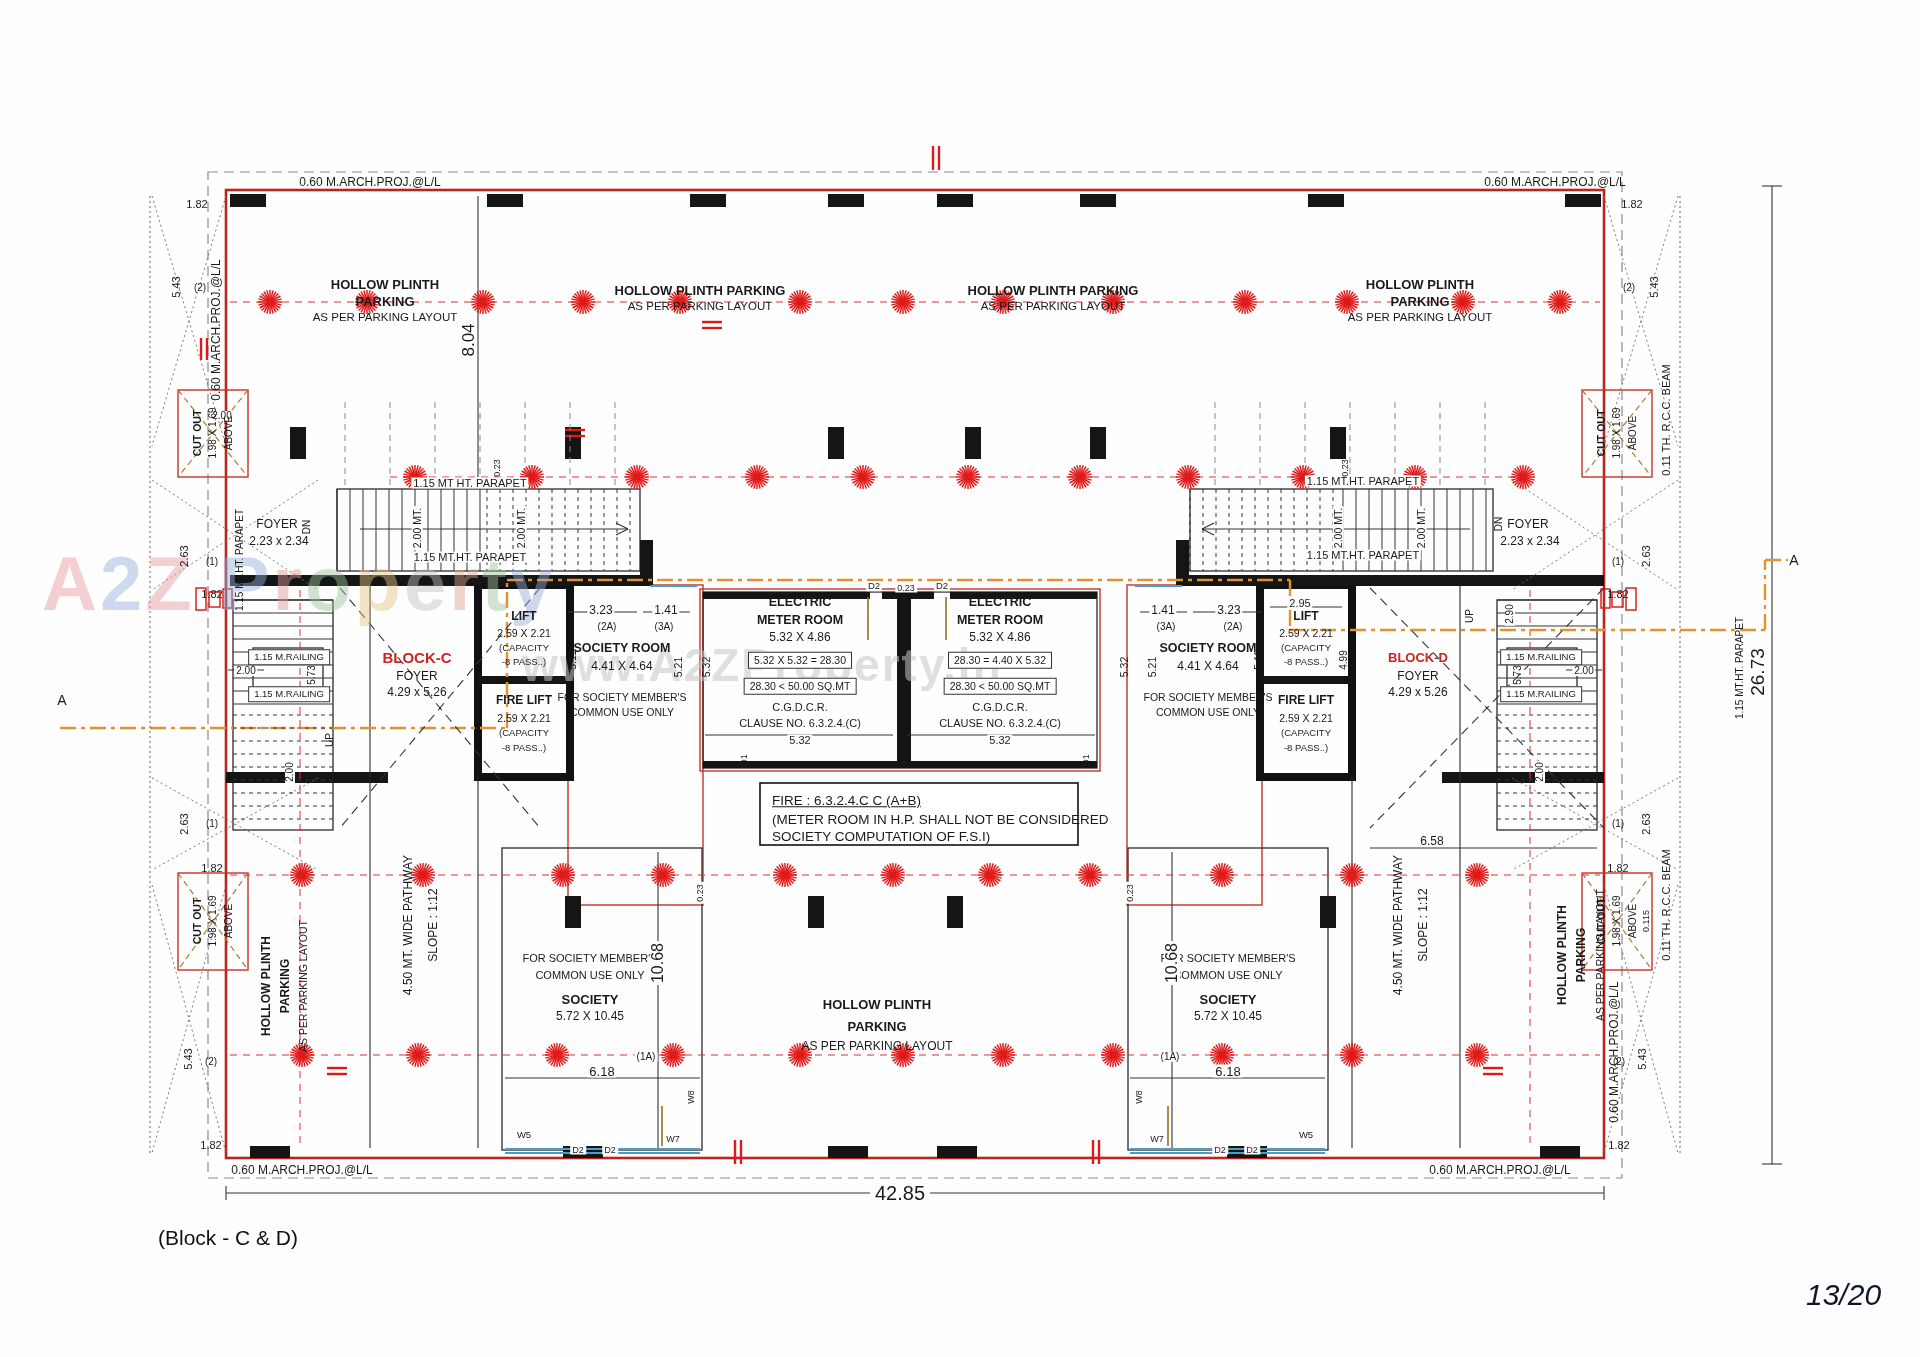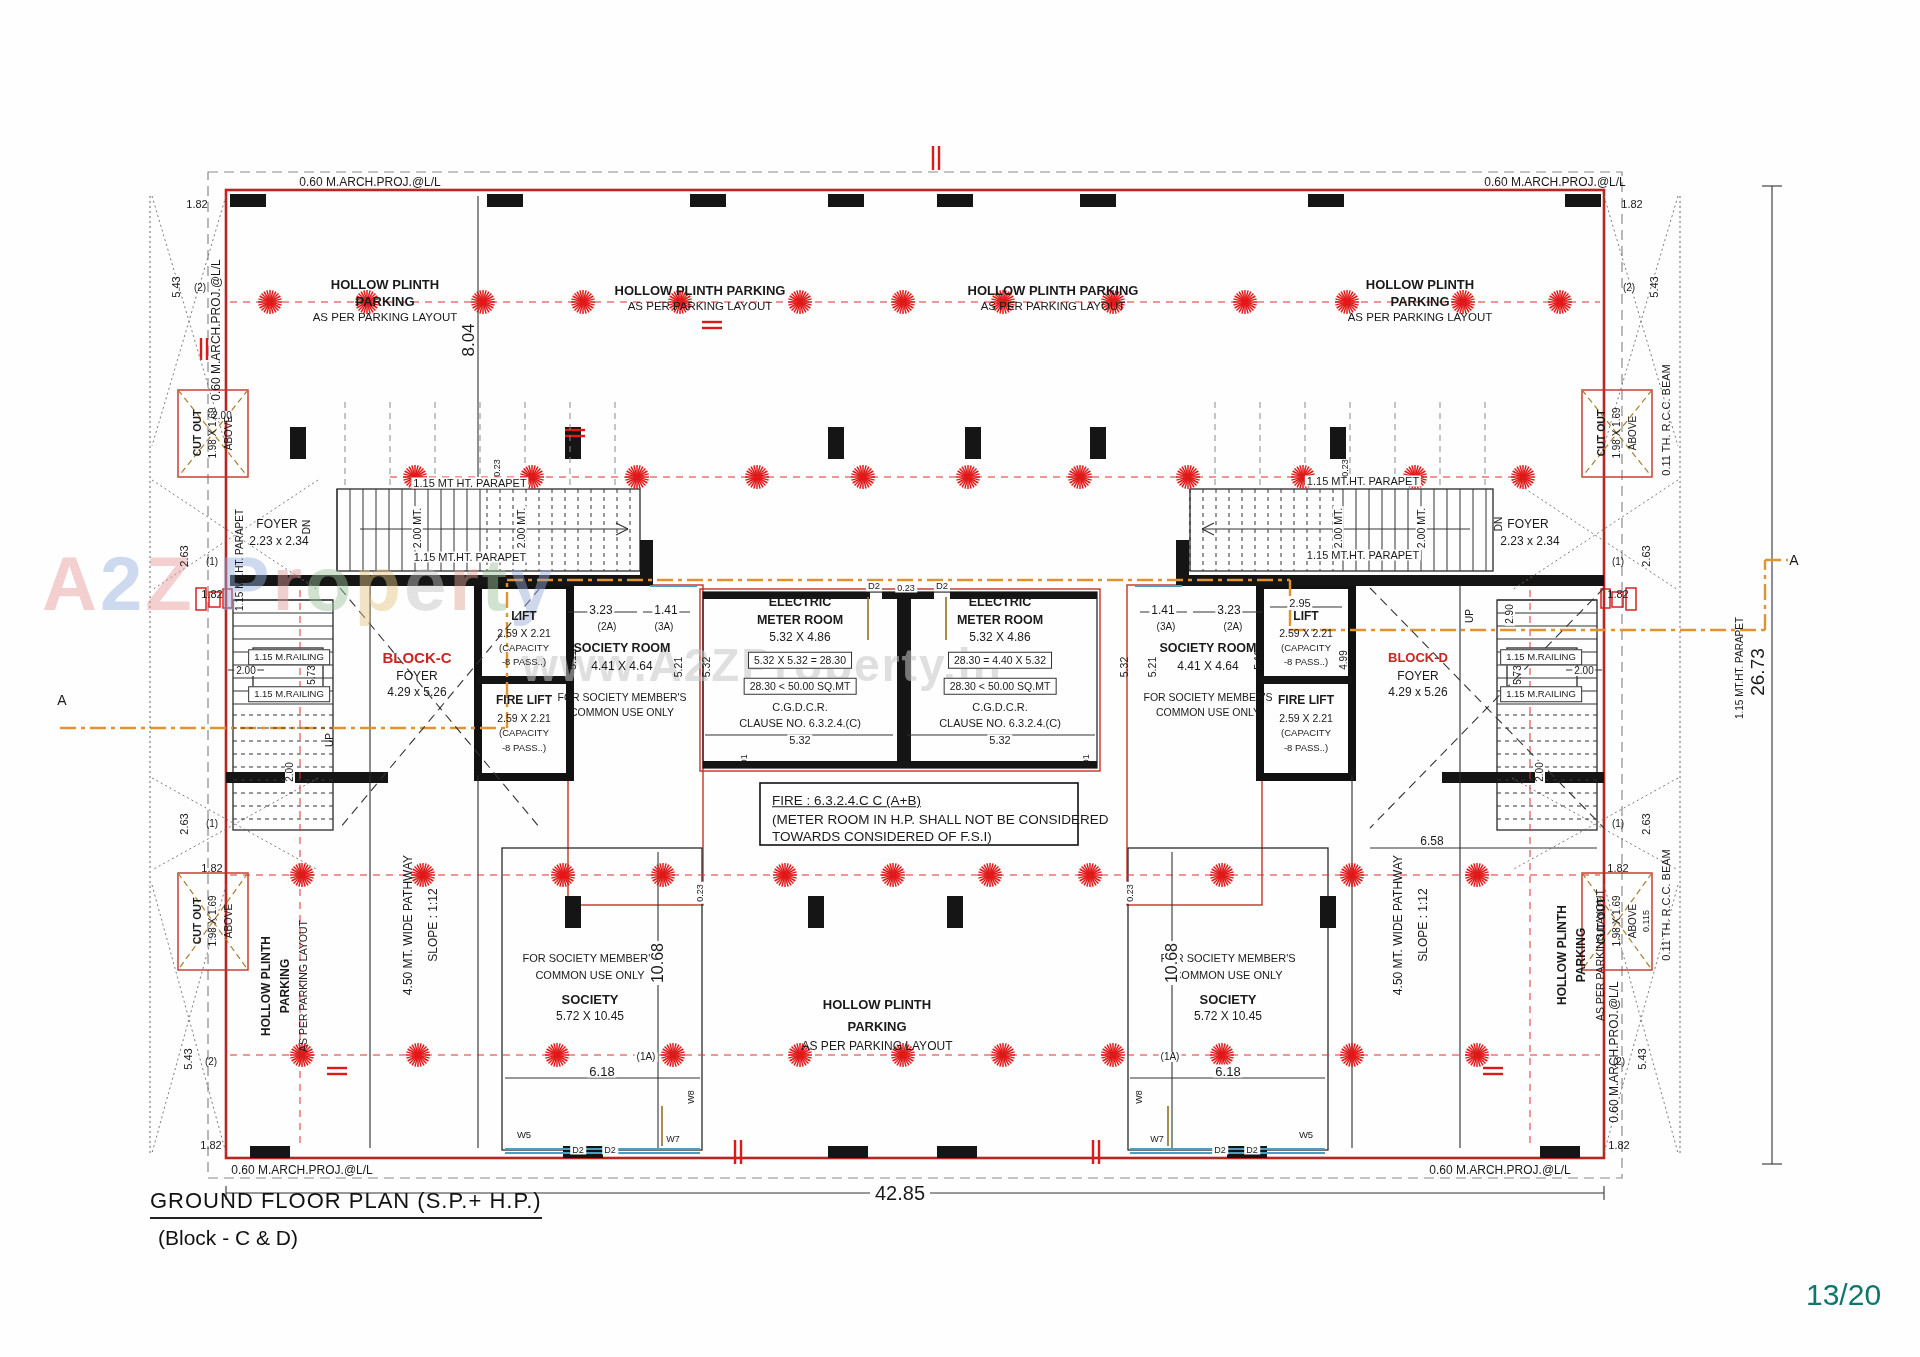--- a/index.html
+++ b/index.html
@@ -43,21 +43,21 @@
   .u{text-decoration:underline}
   
   #wm1{position:absolute;left:42px;top:540px;z-index:6;font-size:76px;font-weight:bold;
        letter-spacing:3px;opacity:.45;}
   #wm2{position:absolute;left:522px;top:638px;z-index:6;font-size:46px;font-weight:bold;
        letter-spacing:2px;opacity:.55;}
   
   #title{position:absolute;left:150px;top:1188px;z-index:12;font-size:22px;letter-spacing:1px;
          color:#111;border-bottom:2px solid #222;padding-bottom:3px;}
   #subtitle{position:absolute;left:158px;top:1226px;z-index:12;font-size:21px;color:#111;}
-  #pagenum{position:absolute;left:1806px;top:1278px;z-index:12;font-size:30px;color:#0f766e;}
+  #pagenum{position:absolute;left:1806px;top:1278px;z-index:12;font-size:30px;color:#0f172a;font-style:italic;}
 </style>
 </head>
 <body>
 
 <div id="stage">
   <svg id="geo" width="1920" height="1357">
       <rect x="208" y="172" width="1414" height="1006" class="dash"></rect>
       <rect x="226" y="190" width="1378" height="968" class="red2"></rect>
       <rect x="700" y="589" width="400" height="182" class="red1"></rect>
       <rect x="568" y="585" width="135" height="320" class="red1"></rect>
@@ -1120,21 +1120,21 @@
       <span class="lbl" style="left: 1000px; top: 707px; font-size: 11px;">C.G.D.C.R.</span>
       <span class="lbl" style="left: 1000px; top: 723px; font-size: 11px;">CLAUSE NO. 6.3.2.4.(C)</span>
       <span class="lbl bg" style="left: 1000px; top: 740px; font-size: 11px;">5.32</span>
       <span class="lbl bg" style="left: 874px; top: 586px; font-size: 9.5px;">D2</span>
       <span class="lbl bg" style="left: 942px; top: 586px; font-size: 9.5px;">D2</span>
       <span class="lbl" style="left: 744px; top: 760px; font-size: 9px; transform: translate(-50%, -50%) rotate(-90deg);">D1</span>
       <span class="lbl" style="left: 1086px; top: 760px; font-size: 9px; transform: translate(-50%, -50%) rotate(-90deg);">D1</span>
       <span class="lbl bg" style="left: 906px; top: 588px; font-size: 9px;">0.23</span>
       <span class="lbl left u" style="left: 772px; top: 801px; font-size: 13.5px;">FIRE : 6.3.2.4.C C (A+B)</span>
       <span class="lbl left" style="left: 772px; top: 820px; font-size: 13.5px;">(METER ROOM IN H.P. SHALL NOT BE CONSIDERED</span>
-      <span class="lbl left" style="left: 772px; top: 837px; font-size: 13.5px;">TOWARDS CONSIDERED OF F.S.I)</span>
+      <span class="lbl left" style="left: 772px; top: 837px; font-size: 13.5px;">SOCIETY COMPUTATION OF F.S.I)</span>
       <span class="lbl box" style="left: 289px; top: 657px; font-size: 9.5px;">1.15 M.RAILING</span>
       <span class="lbl box" style="left: 289px; top: 694px; font-size: 9.5px;">1.15 M.RAILING</span>
       <span class="lbl" style="left: 312px; top: 675px; font-size: 10px; transform: translate(-50%, -50%) rotate(-90deg);">5.73</span>
       <span class="lbl" style="left: 330px; top: 740px; font-size: 10px; transform: translate(-50%, -50%) rotate(-90deg);">UP</span>
       <span class="lbl bg" style="left: 290px; top: 772px; font-size: 10px; transform: translate(-50%, -50%) rotate(-90deg);">2.00</span>
       <span class="lbl bg" style="left: 246px; top: 671px; font-size: 10px;">2.00</span>
       <span class="lbl box" style="left: 1541px; top: 657px; font-size: 9.5px;">1.15 M.RAILING</span>
       <span class="lbl box" style="left: 1541px; top: 694px; font-size: 9.5px;">1.15 M.RAILING</span>
       <span class="lbl" style="left: 1518px; top: 675px; font-size: 10px; transform: translate(-50%, -50%) rotate(-90deg);">5.73</span>
       <span class="lbl" style="left: 1470px; top: 616px; font-size: 10px; transform: translate(-50%, -50%) rotate(-90deg);">UP</span>
@@ -1213,16 +1213,15 @@
       <span class="lbl bg" style="left: 691px; top: 1097px; font-size: 9px; transform: translate(-50%, -50%) rotate(-90deg);">W8</span>
       <span class="lbl bg" style="left: 1139px; top: 1097px; font-size: 9px; transform: translate(-50%, -50%) rotate(-90deg);">W8</span>
       <span class="lbl bg" style="left: 1157px; top: 1139px; font-size: 9px;">W7</span>
       <span class="lbl bg" style="left: 1220px; top: 1150px; font-size: 9px;">D2</span>
       <span class="lbl bg" style="left: 1252px; top: 1150px; font-size: 9px;">D2</span>
       <span class="lbl bg" style="left: 1306px; top: 1135px; font-size: 9.5px;">W5</span>
       <span class="lbl bg" style="left: 700px; top: 893px; font-size: 9px; transform: translate(-50%, -50%) rotate(-90deg);">0.23</span>
       <span class="lbl bg" style="left: 1130px; top: 893px; font-size: 9px; transform: translate(-50%, -50%) rotate(-90deg);">0.23</span>
     </div>
 
-  <div id="title">GROUND FLOOR PLAN (S.P.+ H.P.)</div>
   <div id="subtitle">(Block - C &amp; D)</div>
   <div id="pagenum">13/20</div>
 </div>
 
 </body></html>

